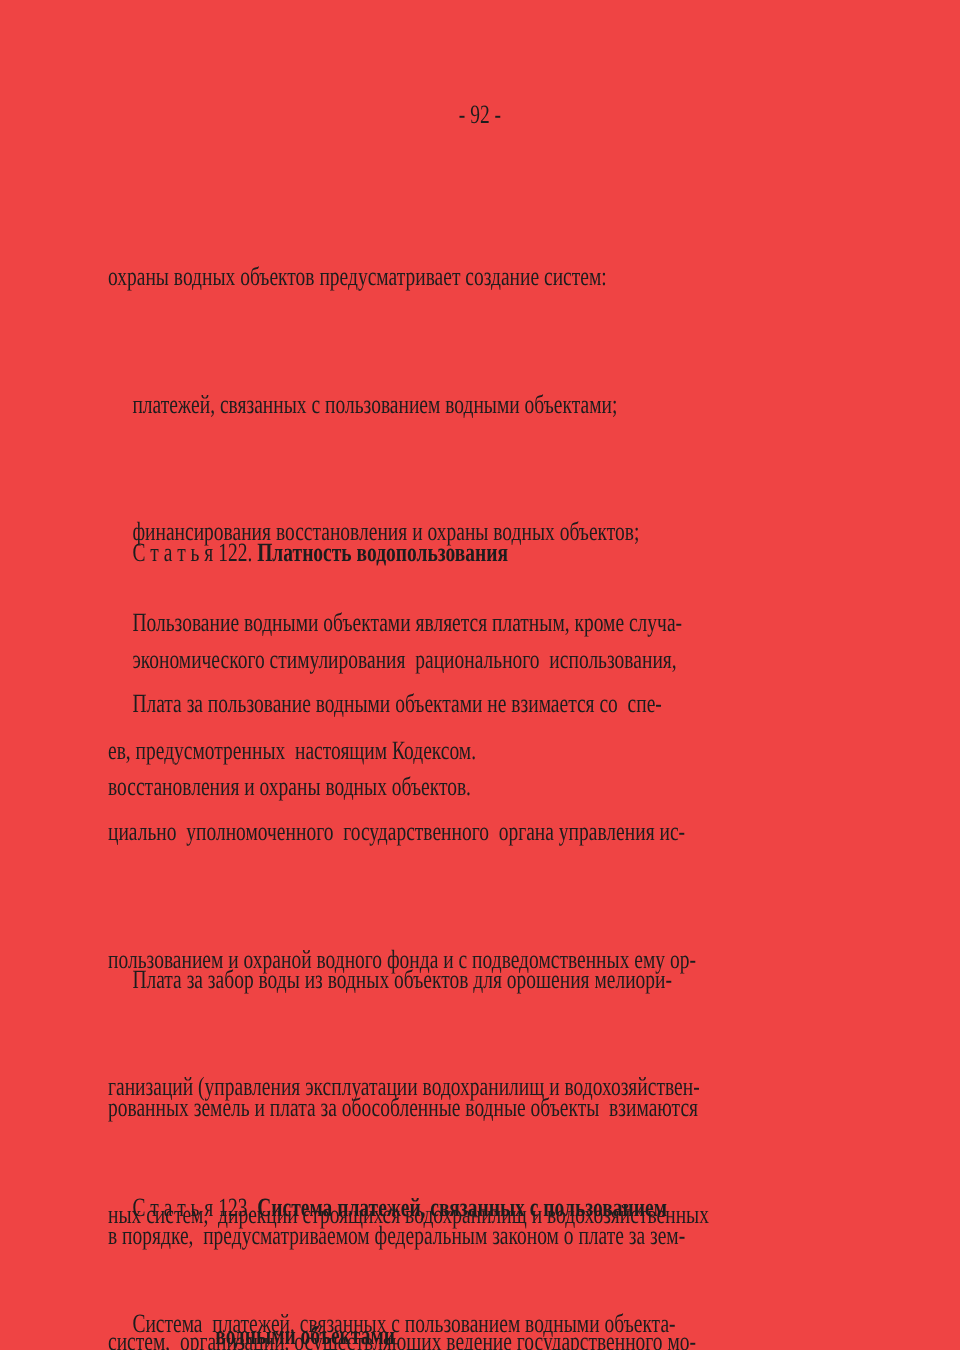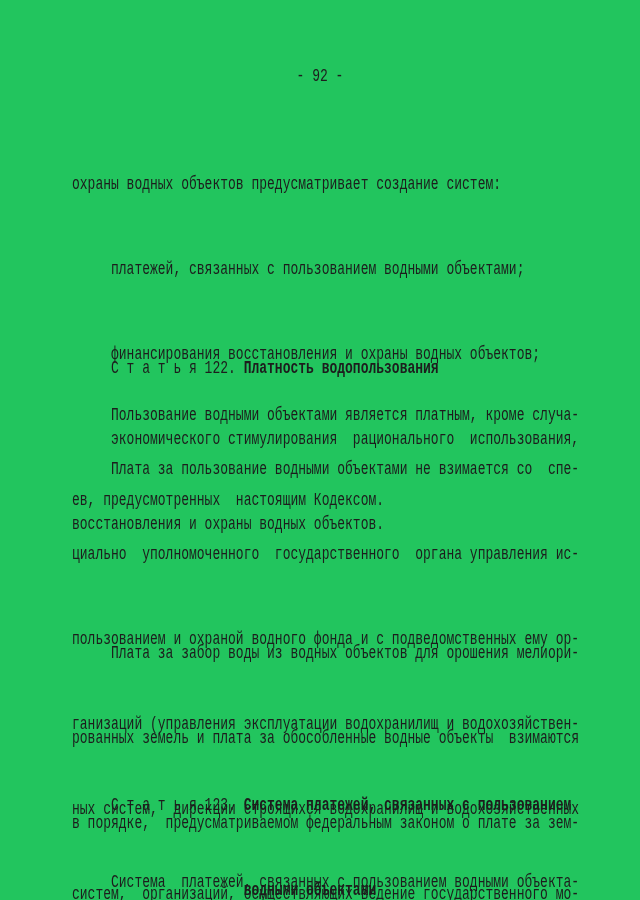--- a/index.html
+++ b/index.html
@@ -4,23 +4,23 @@
 <style>
   html, body {
     margin: 0;
     padding: 0;
     background: #ffffff;
   }
   .page {
     position: relative;
     width: 640px;
     height: 900px;
-    background: #22c55e;
+    background: #ef4444;
     overflow: hidden;
-    font-family: Liberation Mono, monospace;
+    font-family: Liberation Serif, serif;
     font-size: 13px;
     color: #1d1d1d;
   }
   
   .block {
     position: absolute;
     left: 72px;
     line-height: 21px;
     white-space: pre;
     transform: scaleY(1.35);

